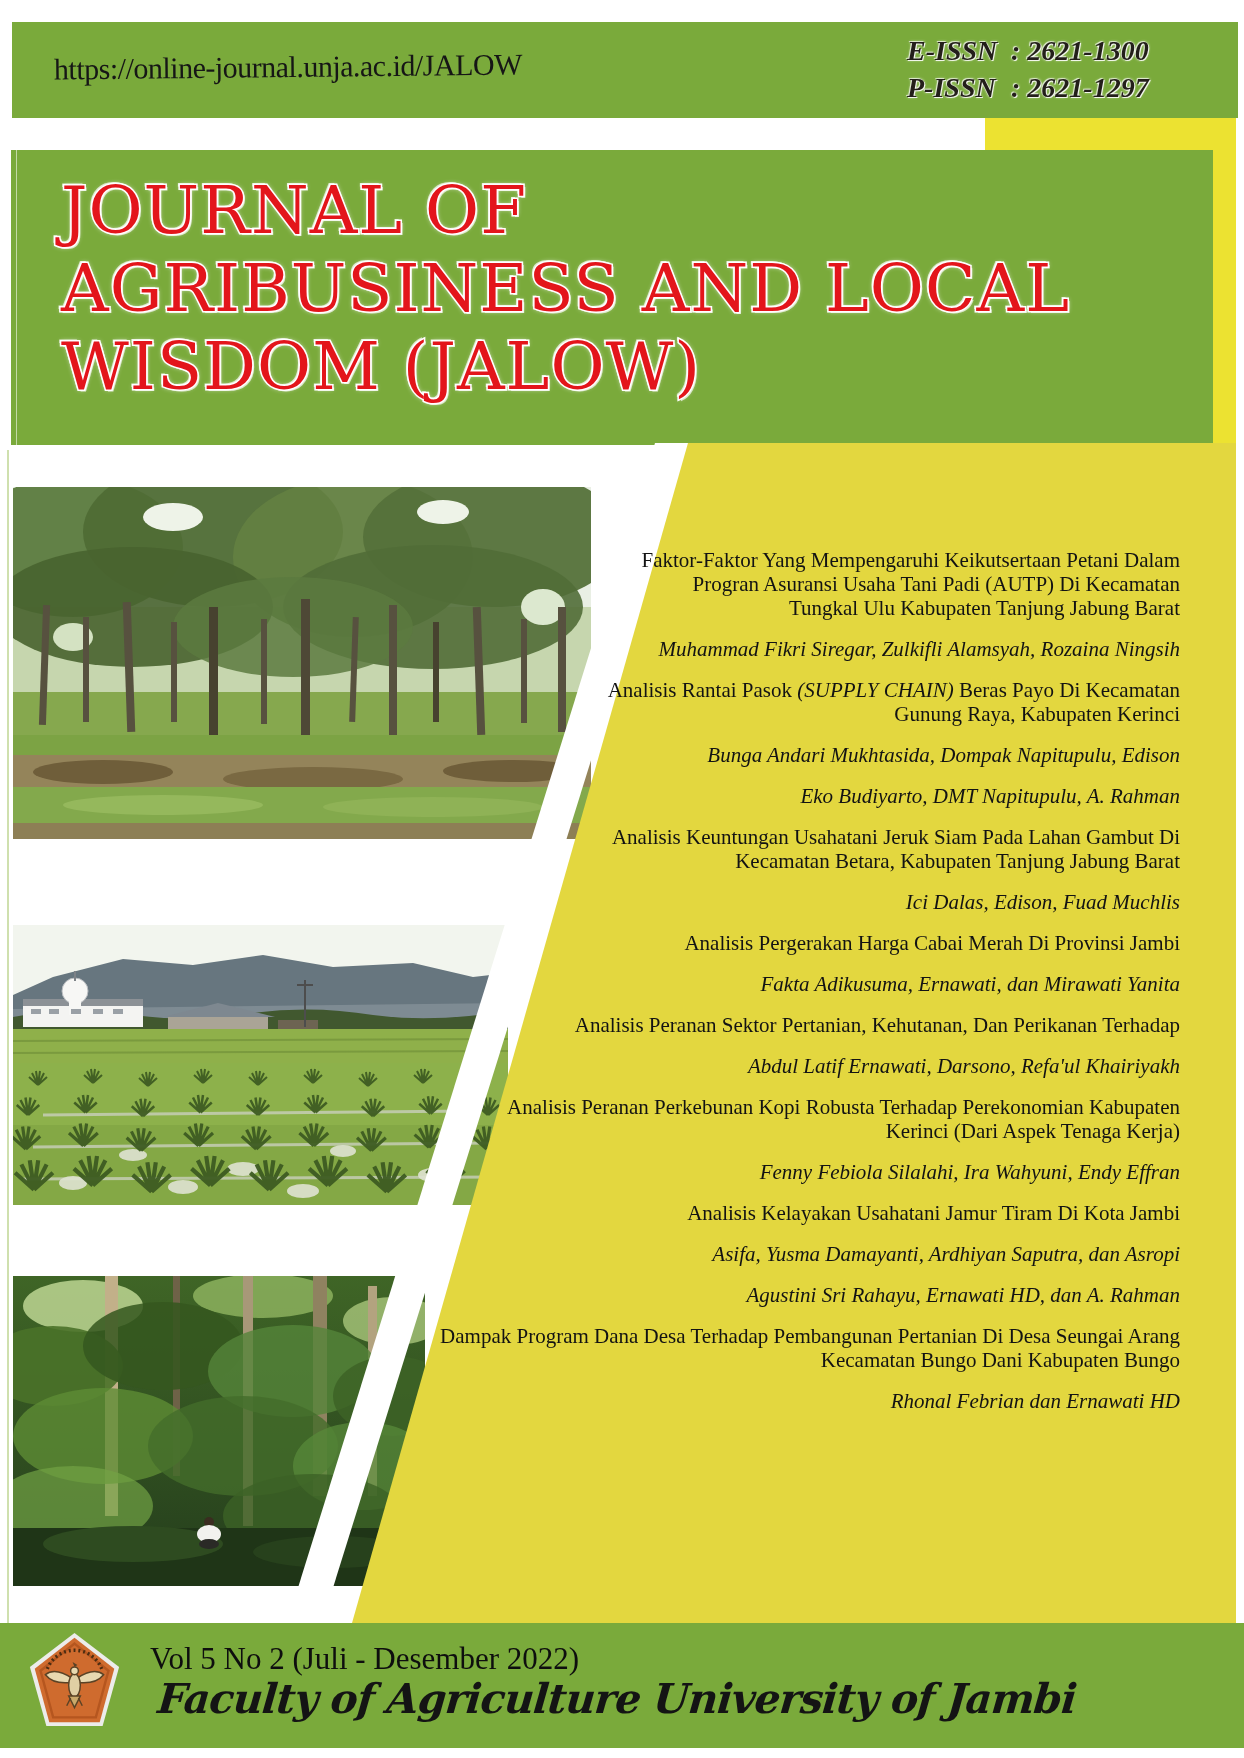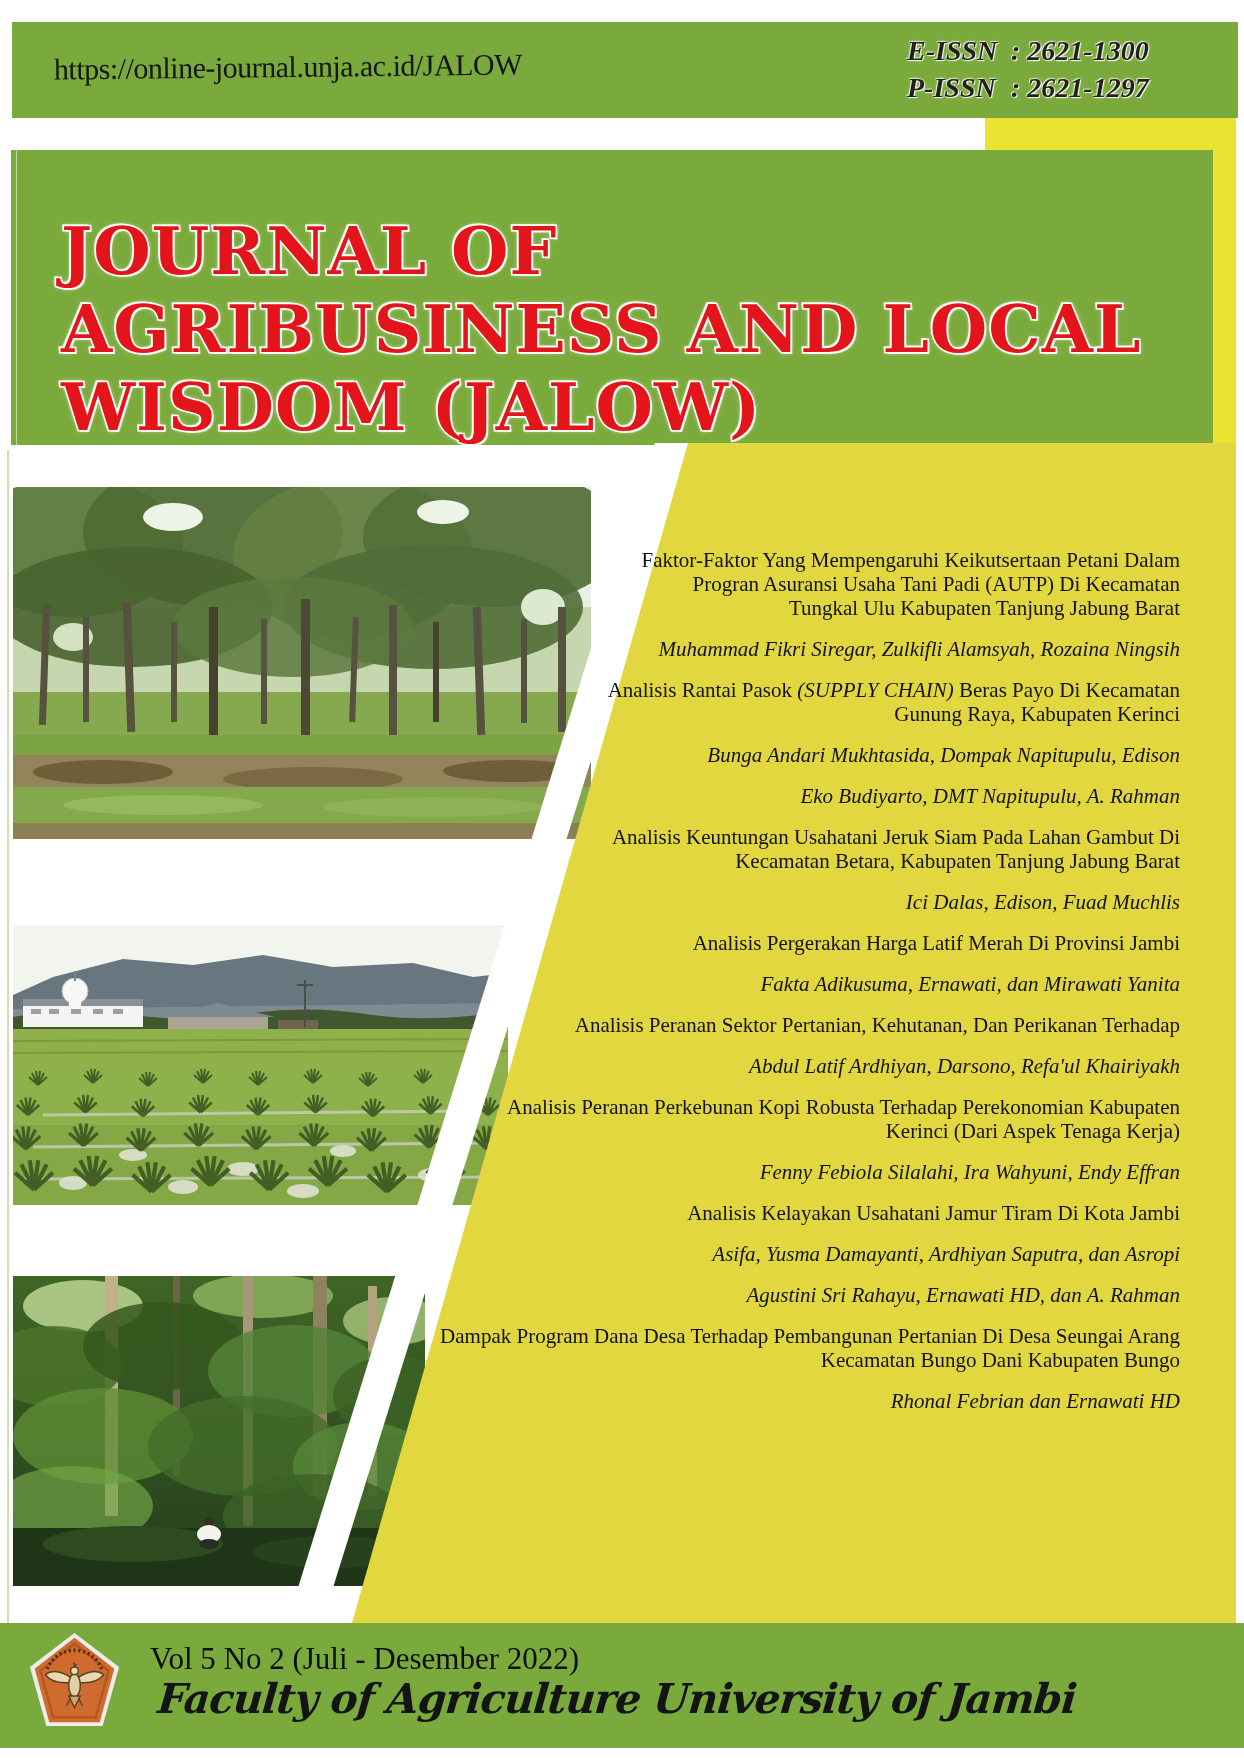--- a/index.html
+++ b/index.html
@@ -16,25 +16,24 @@
   .issn-box{position:absolute;left:895px;top:10px;font-size:28px;font-weight:bold;font-style:italic;color:#231f1a;}
   .issn-row{height:37px;line-height:37px;text-shadow:0 0 3px #fff,1px 1px 0 rgba(255,255,255,.85),-1px -1px 0 rgba(255,255,255,.6);}
   .issn-label{display:inline-block;width:104px;}
   
   .yellow-top{position:absolute;left:985px;top:118px;width:251px;height:332px;background:#ece231;}
   
   .title-block{position:absolute;left:11px;top:150px;width:1202px;height:295px;background:#7aaa3b;}
   .title-block .inner-line{position:absolute;left:5px;top:0;width:1px;height:100%;background:rgba(255,255,255,.55);}
   .journal-title{
     position:absolute;left:50px;top:22px;
-    font-family:"DejaVu Serif",serif;font-weight:700;
+    font-family:"DejaVu Serif",serif;font-weight:400;
     font-size:66px;line-height:78px;color:#e3151b;letter-spacing:1px;
     -webkit-text-stroke:3px #ffffff;paint-order:stroke fill;
     text-shadow:0 0 5px rgba(255,255,255,.9),2px 2px 0 rgba(255,255,255,.7),-2px -2px 0 rgba(255,255,255,.7);
-    margin-top:40px;
   }
   
   .photo{position:absolute;overflow:hidden;}
   .photo svg{display:block;width:100%;height:100%;}
   #photo1{left:13px;top:487px;width:578px;height:352px;}
   #photo2{left:13px;top:925px;width:495px;height:280px;}
   #photo3{left:13px;top:1276px;width:412px;height:310px;}
   
   .left-hairline{position:absolute;left:7px;top:450px;width:2px;height:1173px;background:#cfe0ae;}
   
@@ -294,29 +293,29 @@
       </div>
       <div class="article">
         <div class="a-title">
           <div class="tline"><span>Analisis Keuntungan Usahatani Jeruk Siam Pada Lahan Gambut Di</span></div>
           <div class="tline"><span>Kecamatan Betara, Kabupaten Tanjung Jabung Barat</span></div>
         </div>
         <div class="a-authors">Ici Dalas,  Edison, Fuad Muchlis</div>
       </div>
       <div class="article">
         <div class="a-title">
-          <div class="tline"><span>Analisis Pergerakan Harga Latif Merah Di Provinsi Jambi</span></div>
+          <div class="tline"><span>Analisis Pergerakan Harga Cabai Merah Di Provinsi Jambi</span></div>
         </div>
         <div class="a-authors">Fakta Adikusuma, Ernawati, dan Mirawati Yanita</div>
       </div>
       <div class="article">
         <div class="a-title">
           <div class="tline"><span>Analisis Peranan Sektor Pertanian, Kehutanan, Dan Perikanan Terhadap</span></div>
         </div>
-        <div class="a-authors">Abdul Latif Ardhiyan, Darsono, Refa'ul Khairiyakh</div>
+        <div class="a-authors">Abdul Latif Ernawati, Darsono, Refa'ul Khairiyakh</div>
       </div>
       <div class="article">
         <div class="a-title">
           <div class="tline"><span>Analisis Peranan Perkebunan Kopi Robusta Terhadap Perekonomian Kabupaten</span></div>
           <div class="tline"><span>Kerinci (Dari Aspek Tenaga Kerja)</span></div>
         </div>
         <div class="a-authors">Fenny Febiola Silalahi, Ira Wahyuni, Endy Effran</div>
       </div>
       <div class="article">
         <div class="a-title">

